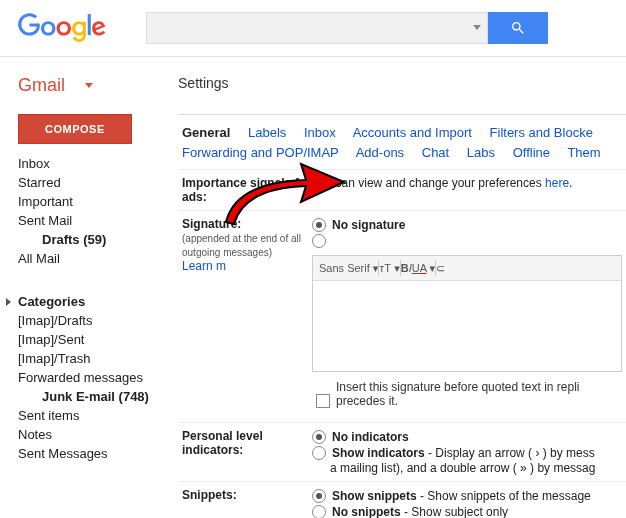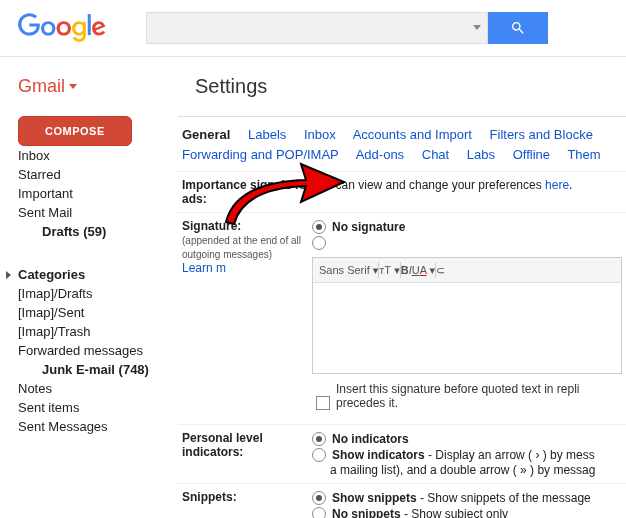--- a/index.html
+++ b/index.html
@@ -5,26 +5,26 @@
 body { margin:0; font-family:Arial,sans-serif; font-size:13px; color:#222; width:626px; height:518px; overflow:hidden; background:#fff;}
 .topbar{display:flex;align-items:center;padding:12px 0 12px 18px;border-bottom:1px solid #e5e5e5;}
 .logo{display:flex;align-items:center;}
 .logo svg{height:30px;}
 .search-wrap{margin-left:40px;display:flex;align-items:center;}
 .search-box{width:340px;height:30px;background:#f1f1f1;border:1px solid #ddd;position:relative;}
 .search-drop{position:absolute;right:6px;top:12px;border-left:4px solid transparent;border-right:4px solid transparent;border-top:5px solid #888;}
 .search-btn{width:60px;height:32px;background:#4285f4;display:flex;align-items:center;justify-content:center;}
 .search-btn svg{fill:#fff;width:16px;height:16px;}
 .sub-hdr{display:flex;padding:18px 0 18px 18px;}
-.gmail-brand{color:#dd4b39;font-size:18px;display:flex;align-items:center;gap:4px;}
+.gmail-brand{color:#dd4b39;font-size:18px;display:flex;align-items:center;gap:20px;}
 .gmail-brand .tri{border-left:4px solid transparent;border-right:4px solid transparent;border-top:5px solid #dd4b39;}
-.settings-title{margin-left:118px;font-size:20px;color:#333;}
+.settings-title{margin-left:85px;font-size:14px;color:#333;}
 .main{display:flex;padding-left:18px;}
 .sidebar{width:160px;flex-shrink:0;}
-.compose{background:#d14836;color:#fff;font-weight:bold;font-size:11px;padding:8px 26px;border:1px solid #c13828;border-radius:6px;display:inline-block;letter-spacing:0.5px;}
+.compose{background:#d14836;color:#fff;font-weight:bold;font-size:11px;padding:8px 26px;border:1px solid #c13828;border-radius:0;margin-bottom:10px;display:inline-block;letter-spacing:0.5px;}
 .nav-item{padding:2px 0;font-size:13px;color:#222;cursor:pointer;}
 .nav-item.bold{font-weight:bold;margin-left:24px;}
 .cat-hdr{font-weight:bold;margin-top:24px;padding:2px 0;position:relative;}
 .cat-hdr:before{content:"";position:absolute;left:-12px;top:6px;border-top:4px solid transparent;border-bottom:4px solid transparent;border-left:5px solid #555;}
 .more{color:#222;display:flex;align-items:center;gap:3px;}
 .more .tri{border-left:4px solid transparent;border-right:4px solid transparent;border-top:5px solid #555;}
 .content{flex:1;border-top:1px solid #ddd;padding-top:8px;overflow:hidden;}
 .tabs{padding:0 8px 6px 4px;line-height:20px;}
 .tab{color:#1155cc;cursor:pointer;margin-right:14px;white-space:nowrap;}
 .tab.active{color:#222;font-weight:bold;}
@@ -84,28 +84,29 @@
 </div>
 
 <div class="main">
   <div class="sidebar">
     <div class="compose">COMPOSE</div>
     <div class="nav-item">Inbox</div>
     <div class="nav-item">Starred</div>
     <div class="nav-item">Important</div>
     <div class="nav-item">Sent Mail</div>
     <div class="nav-item bold">Drafts (59)</div>
+    <div class="nav-item">All Mail</div>
     <div class="cat-hdr">Categories</div>
     <div class="nav-item">[Imap]/Drafts</div>
     <div class="nav-item">[Imap]/Sent</div>
     <div class="nav-item">[Imap]/Trash</div>
     <div class="nav-item">Forwarded messages</div>
     <div class="nav-item bold">Junk E-mail (748)</div>
+    <div class="nav-item">Sent items</div>
     <div class="nav-item">Notes</div>
-    <div class="nav-item">Sent items</div>
     <div class="nav-item">Sent Messages</div>
   </div>
 
   <div class="content">
     <div class="tabs">
       <span class="tab active">General</span>
       <span class="tab">Labels</span>
       <span class="tab">Inbox</span>
       <span class="tab">Accounts and Import</span>
       <span class="tab">Filters and Blocke</span>

